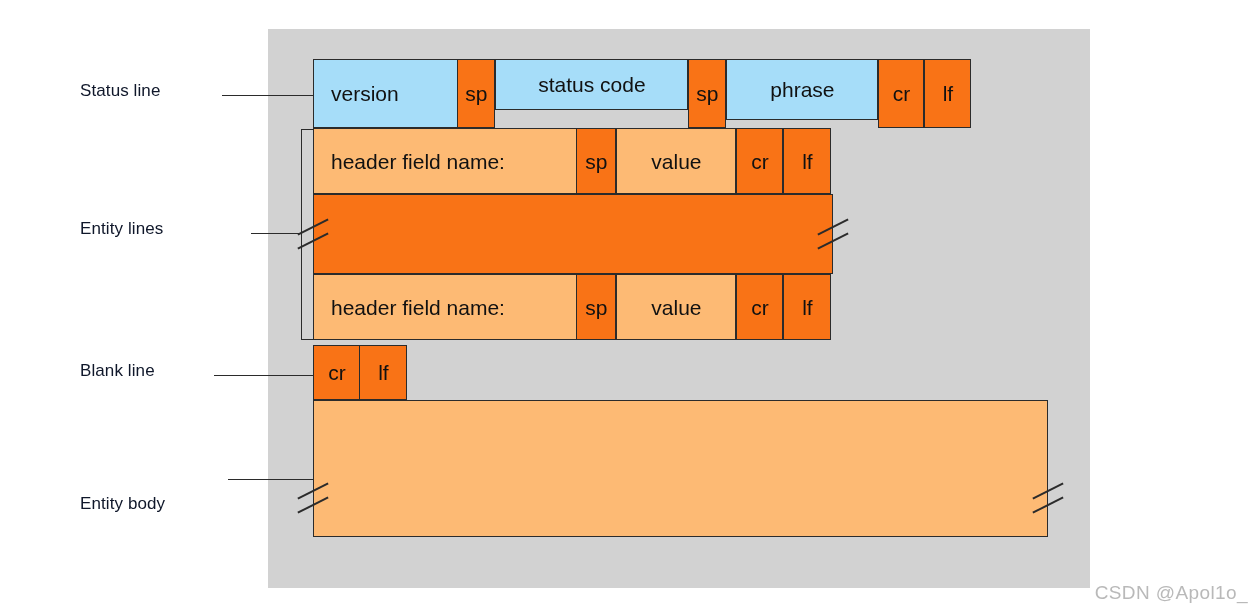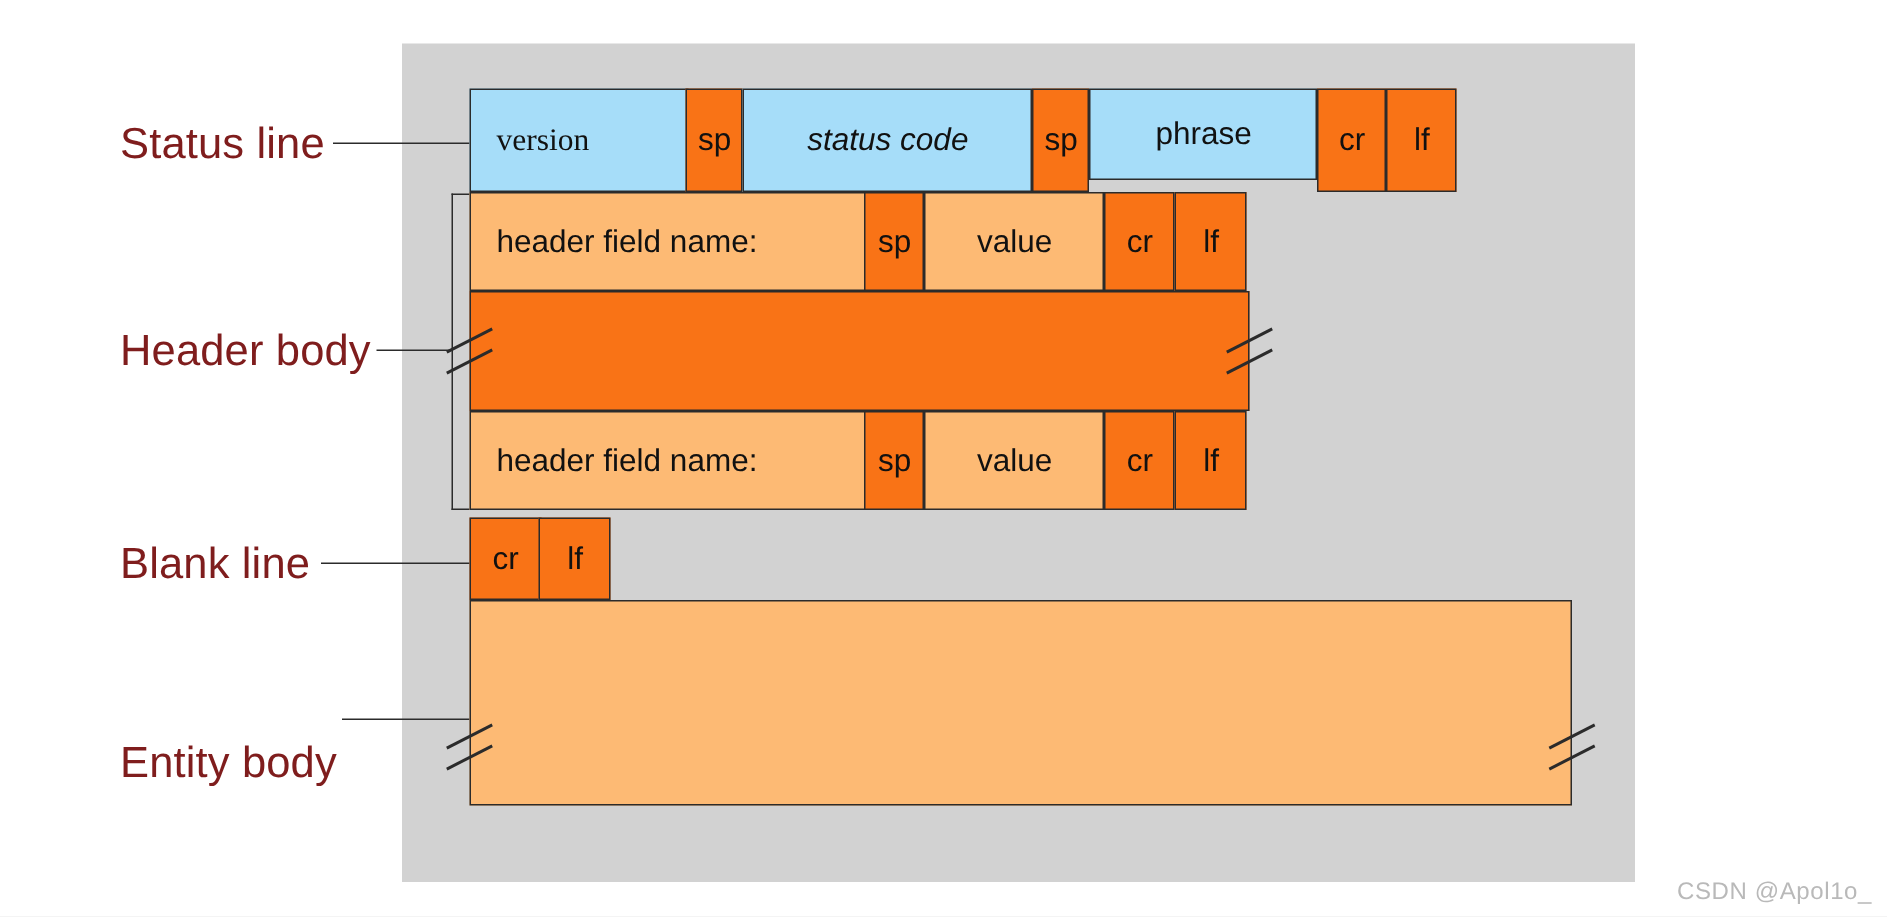--- a/index.html
+++ b/index.html
@@ -19,23 +19,23 @@
   .gray-panel {
     position: absolute;
     left: 268px; top: 29px;
     width: 822px; height: 559px;
     background: #d2d2d2;
   }
 
   
   .label {
     position: absolute;
-    font-size: 29px;
+    font-size: 17px;
     letter-spacing: 0.1px;
-    color: #7f1d1d;
+    color: #0f172a;
     white-space: nowrap;
     line-height: 1;
   }
   .leader {
     position: absolute;
     height: 0;
     border-top: 1.6px solid #2b2b2b;
   }
 
   
@@ -83,50 +83,50 @@
     border-top: 2.2px solid #2b2b2b;
     transform: rotate(-27deg);
     transform-origin: 50% 50%;
   }
   .break-mark span.two { top: 26px; }
 
   
   .watermark {
     position: absolute;
     right: 10px; bottom: 7px;
-    font-size: 16px;
+    font-size: 19px;
     color: #b9b9b9;
     letter-spacing: 0.4px;
     white-space: nowrap;
   }
 </style>
 </head>
 <body>
 
 <div id="stage">
 
   <div class="gray-panel"></div>
 
   <div class="label" style="left:80px; top:82px;">Status line</div>
   <div class="leader" style="left:222px; top:95px; width:91px;"></div>
 
-  <div class="label" style="left:80px; top:220px;">Header body</div>
+  <div class="label" style="left:80px; top:220px;">Entity lines</div>
   <div class="leader" style="left:251px; top:233px; width:50px;"></div>
 
   <div class="label" style="left:80px; top:362px;">Blank line</div>
   <div class="leader" style="left:214px; top:375px; width:99px;"></div>
 
   <div class="label" style="left:80px; top:466px;margin-top:29px;">Entity body</div>
   <div class="leader" style="left:228px; top:479px; width:85px;"></div>
 
   <div class="bracket" style="left:301px; top:129px; width:12px; height:211px;"></div>
 
-  <div class="cell blue-strong left-text" style="left:313px; top:59px; width:146px; height:69px;font-family:Liberation Serif, serif;">version</div>
+  <div class="cell blue-strong left-text" style="left:313px; top:59px; width:146px; height:69px;">version</div>
   <div class="cell plain nudge-left" style="left:459px; top:59px; width:38px; height:69px;">sp</div>
-  <div class="cell blue-strong nudge-left" style="left:497px; top:59px; width:193px; height:69px;font-style:italic;">status code</div>
+  <div class="cell blue-strong nudge-left" style="left:497px; top:59px; width:193px; height:51px;">status code</div>
   <div class="cell plain nudge-left" style="left:690px; top:59px; width:38px; height:69px;">sp</div>
   <div class="cell blue-strong nudge-left" style="left:728px; top:59px; width:152px; height:61px;">phrase</div>
   <div class="cell plain nudge-left" style="left:880px; top:59px; width:46px; height:69px;">cr</div>
   <div class="cell plain nudge-left" style="left:926px; top:59px; width:47px; height:69px;">lf</div>
 
   <div class="cell blue-light left-text" style="left:313px; top:128px; width:265px; height:66px;">header field name:</div>
   <div class="cell plain nudge-left" style="left:578px; top:128px; width:40px; height:66px;">sp</div>
   <div class="cell blue-light nudge-left" style="left:618px; top:128px; width:120px; height:66px;">value</div>
   <div class="cell plain nudge-left" style="left:738px; top:128px; width:47px; height:66px;">cr</div>
   <div class="cell plain nudge-left" style="left:785px; top:128px; width:48px; height:66px;">lf</div>

